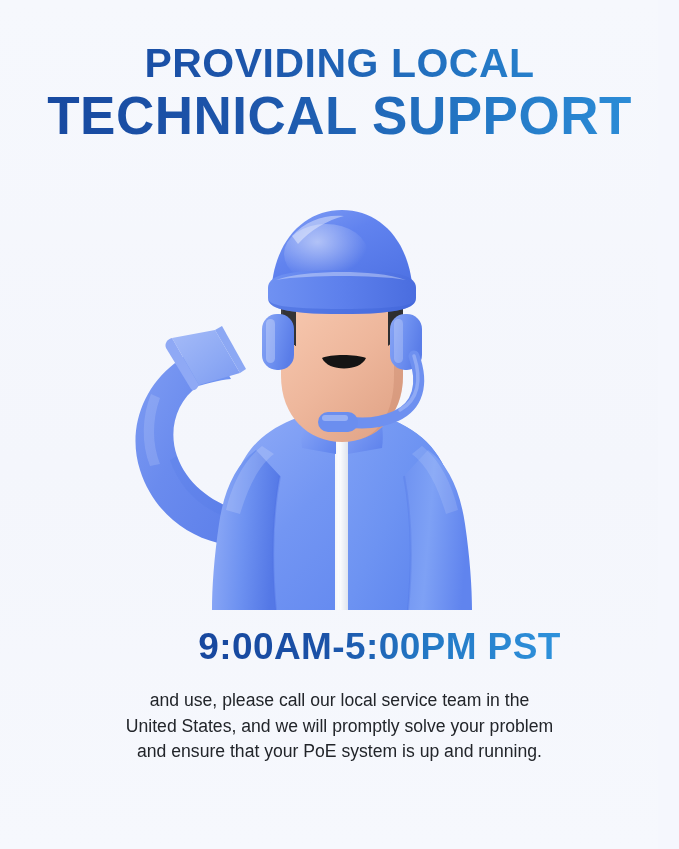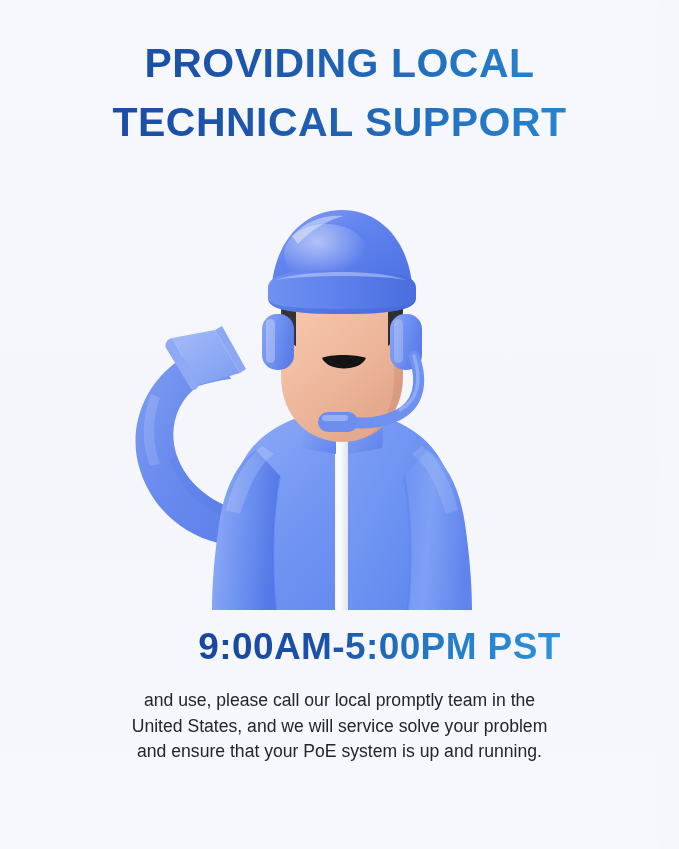--- a/index.html
+++ b/index.html
@@ -37,22 +37,22 @@
     font-weight: 700;
     font-family: "Liberation Sans", sans-serif;
     letter-spacing: 0.5px;
     background-image: linear-gradient(90deg, #17479e 0%, #1d56ab 38%, #2479c6 72%, #2e92dc 100%);
     -webkit-background-clip: text;
     background-clip: text;
     color: transparent;
     -webkit-text-fill-color: transparent;
   }
   .headline-line.l2 {
-    font-size: 41px;
-    margin-top: 16px;
+    font-size: 53px;
+    margin-top: 3px;
   }
 
   
   .illustration {
     position: absolute;
     left: 0;
     top: 158px;
     width: 679px;
     height: 452px;
   }
@@ -349,18 +349,18 @@
         </g>
       </g>
     </svg>
   </div>
 
   <div class="hours">
     <span class="hours-text">9:00AM-5:00PM PST</span>
   </div>
 
   <div class="body-copy">
-    <span class="ln">and use, please call our local promptly team in the</span>
-    <span class="ln">United States, and we will service solve your problem</span>
+    <span class="ln">and use, please call our local service team in the</span>
+    <span class="ln">United States, and we will promptly solve your problem</span>
     <span class="ln">and ensure that your PoE system is up and running.</span>
   </div>
 
 </div>
 
 </body></html>

